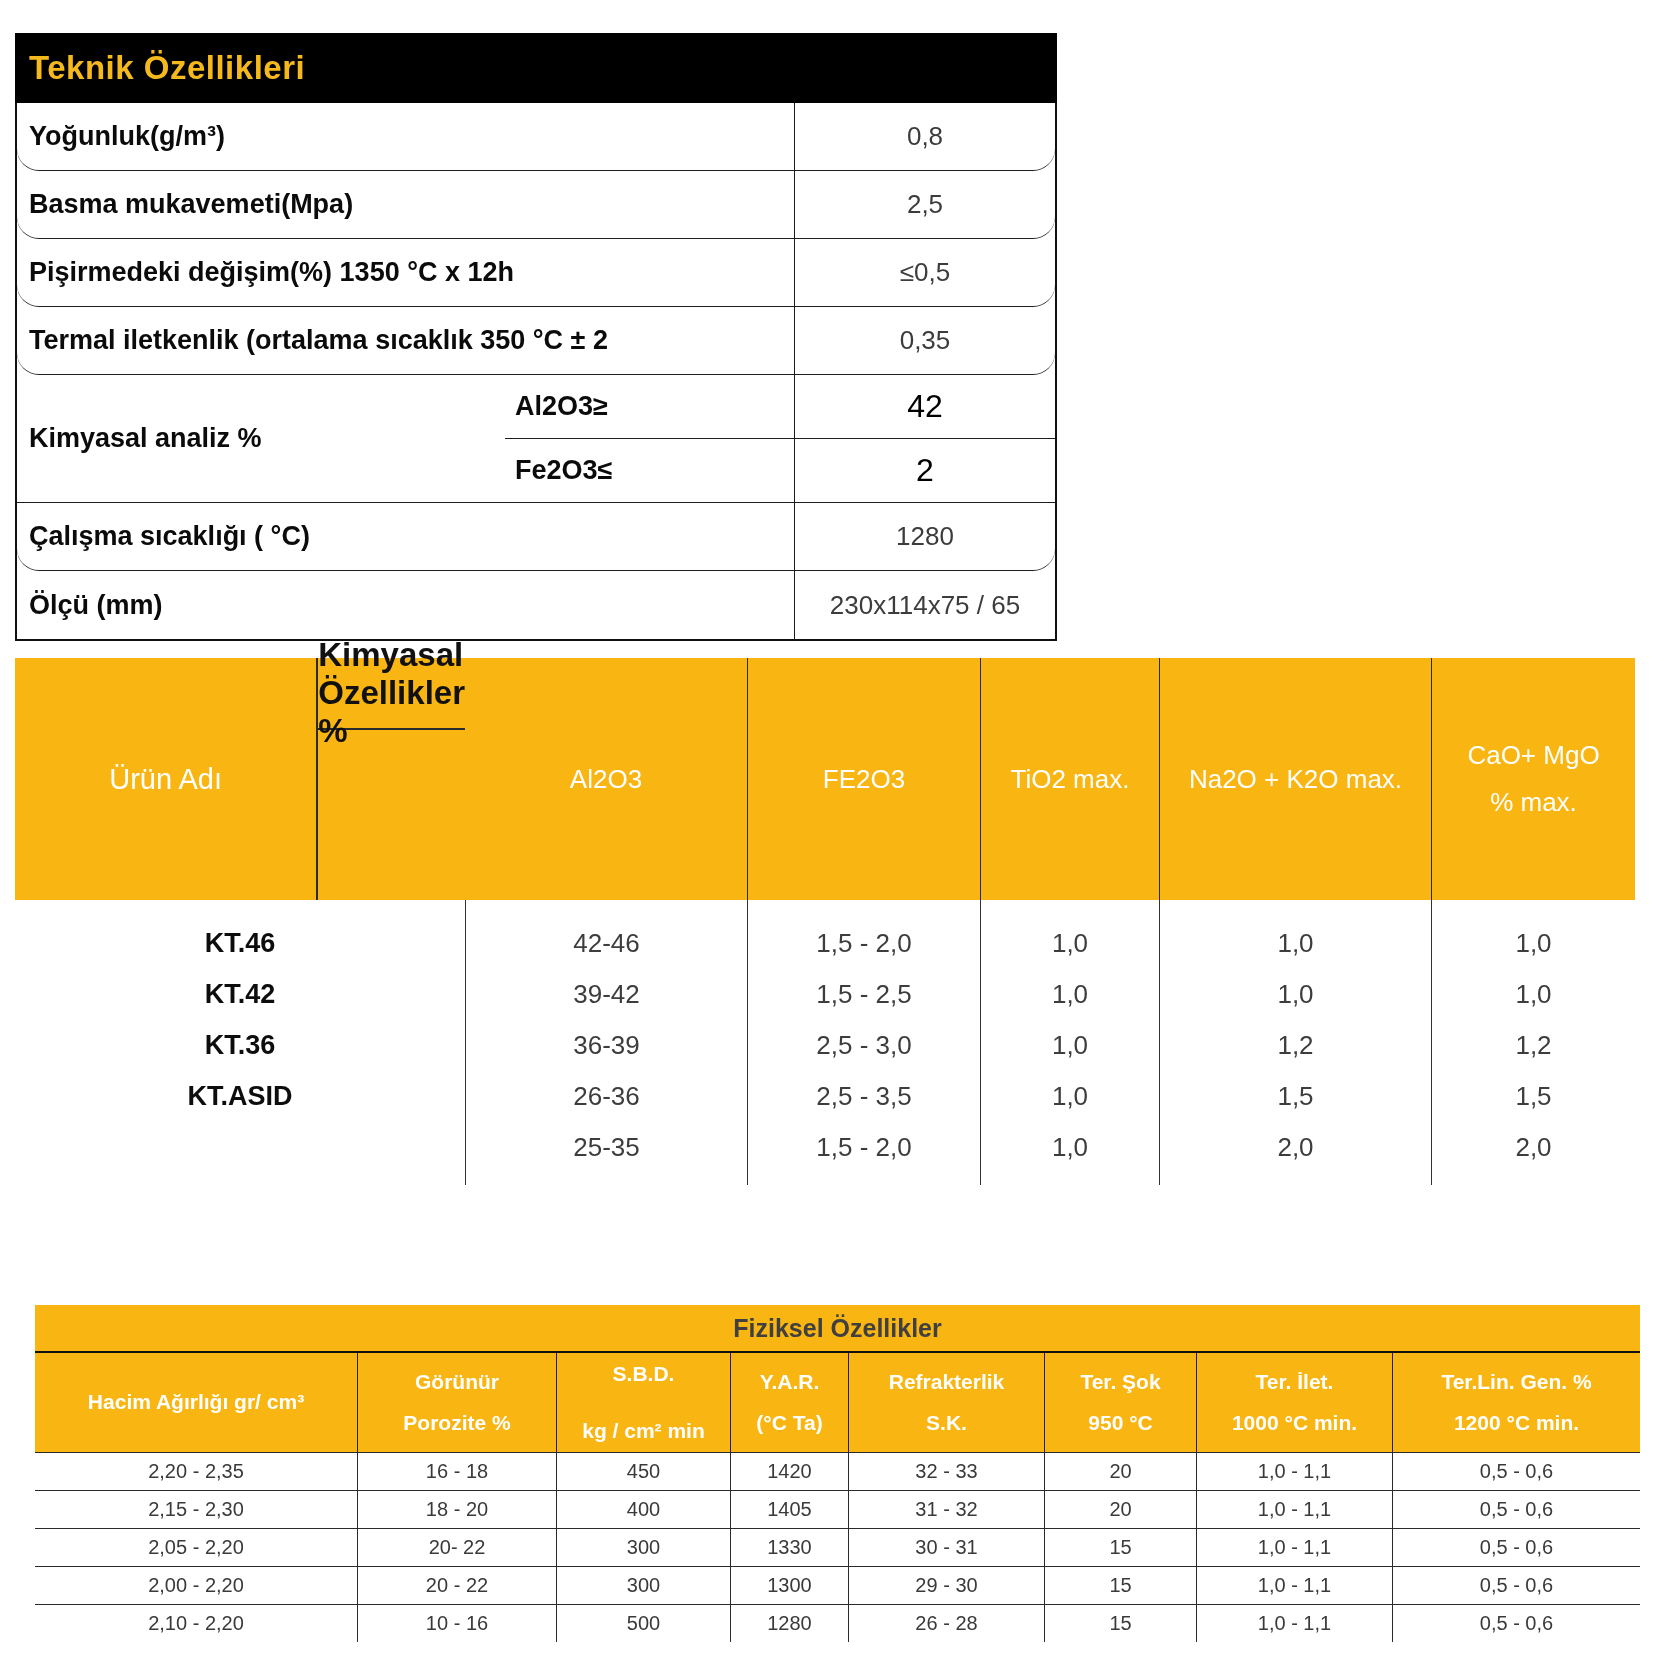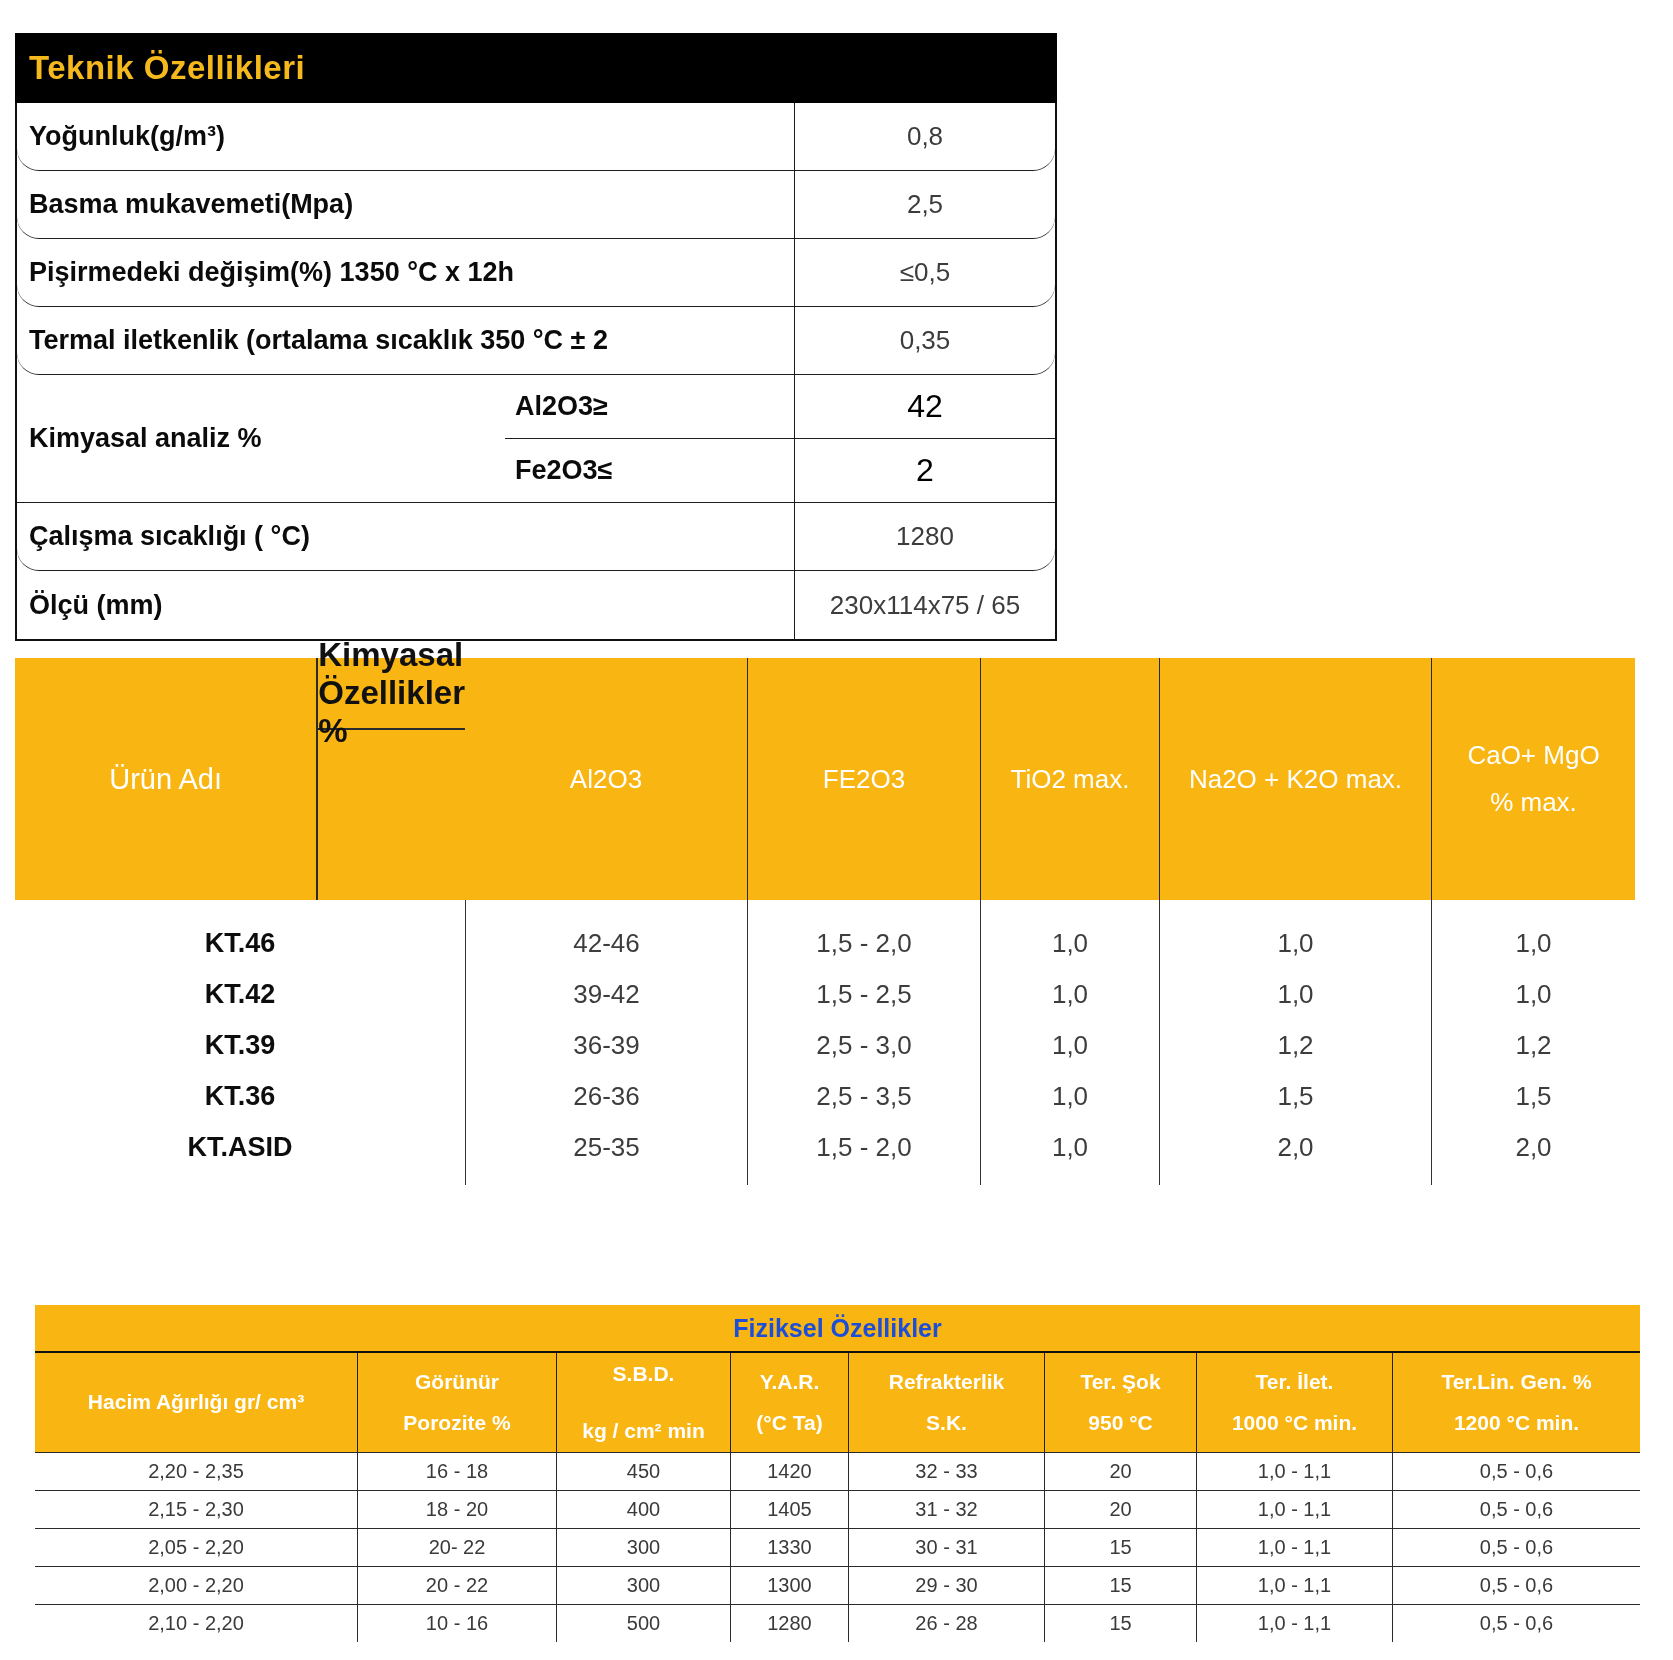--- a/index.html
+++ b/index.html
@@ -74,21 +74,21 @@
   .t2-cell {
     height:51px; display:flex; align-items:center; justify-content:center;
     font-size:26px; color:#3d3d3d;
   }
   .t2-cell.name { font-weight:bold; color:#0d0d0d; font-size:27px; }
 
   
   .t3 { position:absolute; left:35px; top:1305px; width:1605px; }
   .t3-title {
     height:48px; background:#F9B613; display:flex; align-items:center; justify-content:center;
-    font-weight:bold; font-size:25px; color:#1d4ed8;
+    font-weight:bold; font-size:25px; color:#404040;
     border-bottom:2.5px solid #101010;
   }
   .t3-header { display:flex; height:99px; background:#F9B613; }
   .t3-h {
     display:flex; flex-direction:column; align-items:center; justify-content:center;
     color:#ffffff; font-weight:bold; font-size:21px; text-align:center; line-height:1.15;
     border-left:1.5px solid #222222; padding:6px 2px;
   }
   .t3-h:first-child { border-left:none; }
   .t3-h .l2 { margin-top:16px; }
@@ -169,21 +169,20 @@
           <span class="l2">% max.</span>
         </div>
       </div>
     </div>
   </div>
 
   <div class="t2-body">
     <div class="t2-bcol b0">
       <div class="t2-cell name">KT.46</div>
       <div class="t2-cell name">KT.42</div>
-      <div class="t2-cell name">KT.39</div>
       <div class="t2-cell name">KT.36</div>
       <div class="t2-cell name">KT.ASID</div>
     </div>
     <div class="t2-bcol bd t2-c1">
       <div class="t2-cell">42-46</div>
       <div class="t2-cell">39-42</div>
       <div class="t2-cell">36-39</div>
       <div class="t2-cell">26-36</div>
       <div class="t2-cell">25-35</div>
     </div>

